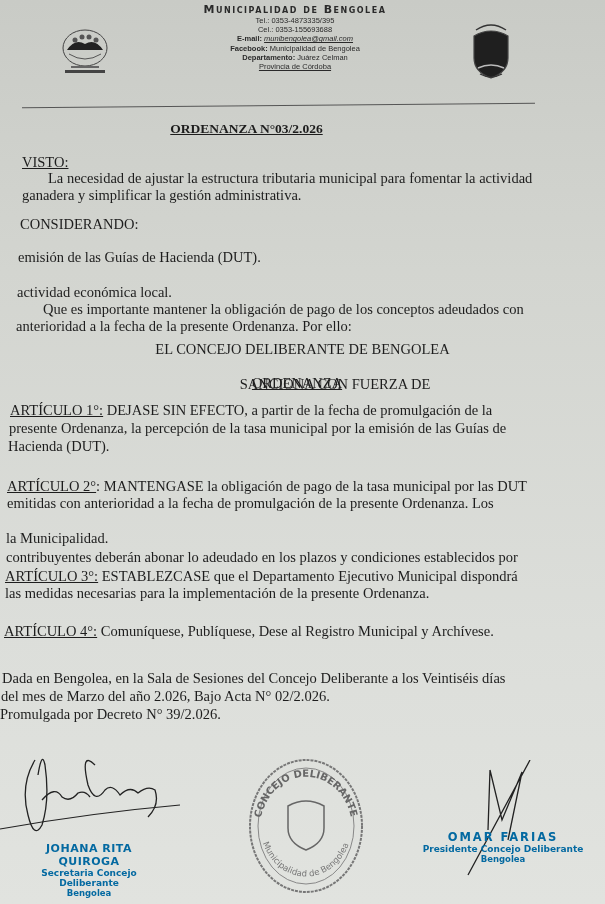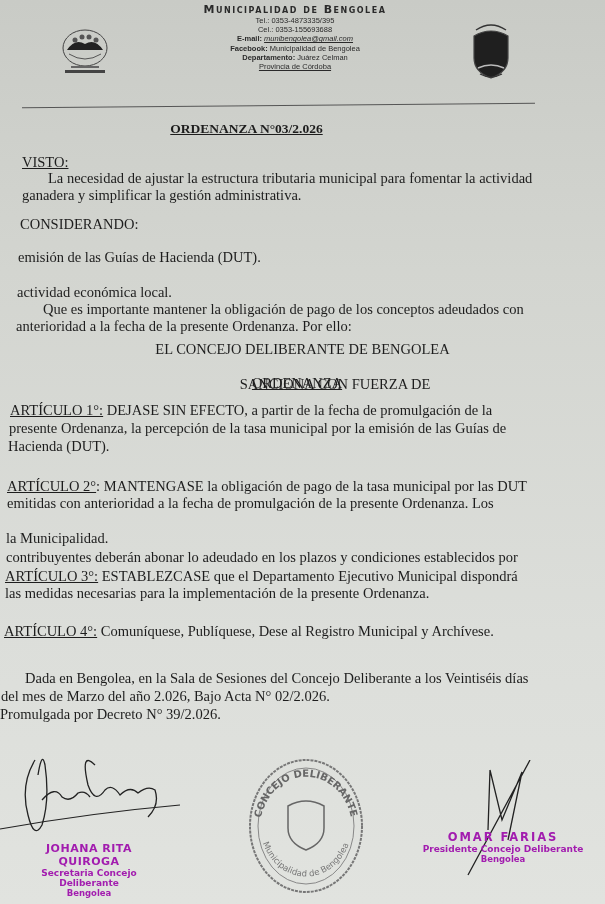--- a/index.html
+++ b/index.html
@@ -27,21 +27,21 @@
 
   .title {
     position:absolute; left:0; width:493px; top:121px; text-align:center;
     font-weight:bold; font-size:13.5px; text-decoration:underline;
   }
   .txt { position:absolute; font-size:14.5px; line-height:18px; white-space:nowrap; }
   .ind { padding-left:26px; }
   .center { text-align:center; }
   .u { text-decoration:underline; }
 
-  .sig { position:absolute; font-family:"DejaVu Sans", sans-serif; font-weight:bold; text-align:center; color:#a21caf; }
+  .sig { position:absolute; font-family:"DejaVu Sans", sans-serif; font-weight:bold; text-align:center; color:#0369a1; }
   .sig-name { font-size:11px; letter-spacing:0.5px; }
   .sig-role { font-size:9px; }
   .sig-city { font-size:8.5px; }
   .stamp { position:absolute; left:243px; top:748px; width:126px; height:150px; }
 </style>
 </head>
 <body>
 
 <div class="page">
 
@@ -106,21 +106,21 @@
 
   <div class="txt" style="left:5px; top:567px;">
     <span class="u">ARTÍCULO 3°:</span><span> ESTABLEZCASE que el Departamento Ejecutivo Municipal dispondrá</span>
   </div>
   <div class="txt" style="left:5px; top:584px;">las medidas necesarias para la implementación de la presente Ordenanza.</div>
 
   <div class="txt" style="left:4px; top:622px;">
     <span class="u">ARTÍCULO 4°:</span><span> Comuníquese, Publíquese, Dese al Registro Municipal y Archívese.</span>
   </div>
 
-  <div class="txt" style="left:2px; top:669px;margin-left:23px;">Dada en Bengolea, en la Sala de Sesiones del Concejo Deliberante a los Veintiséis días</div>
+  <div class="txt" style="left:2px; top:669px;">Dada en Bengolea, en la Sala de Sesiones del Concejo Deliberante a los Veintiséis días</div>
   <div class="txt" style="left:1px; top:687px;">del mes de Marzo del año 2.026, Bajo Acta N° 02/2.026.</div>
   <div class="txt" style="left:0px; top:705px;">Promulgada por Decreto N° 39/2.026.</div>
 
   <svg style="position:absolute; left:0; top:745px; width:190px; height:100px;" viewBox="0 0 190 100">
     <path d="M35 15 Q20 40 28 70 Q34 95 42 80 Q50 55 45 20 Q42 5 38 30" fill="none" stroke="#222" stroke-width="1.3"></path>
     <path d="M42 55 Q55 40 62 52 Q70 58 78 48 Q85 45 90 52" fill="none" stroke="#222" stroke-width="1.3"></path>
     <path d="M95 20 Q80 5 88 40 Q95 60 105 45 Q112 38 120 50 Q130 40 138 48 Q148 40 155 45 Q160 60 148 72" fill="none" stroke="#222" stroke-width="1.3"></path>
     <path d="M0 84 Q90 68 180 60" fill="none" stroke="#222" stroke-width="1.2"></path>
   </svg>
   <div class="sig" style="left:14px; top:842px; width:150px;">

